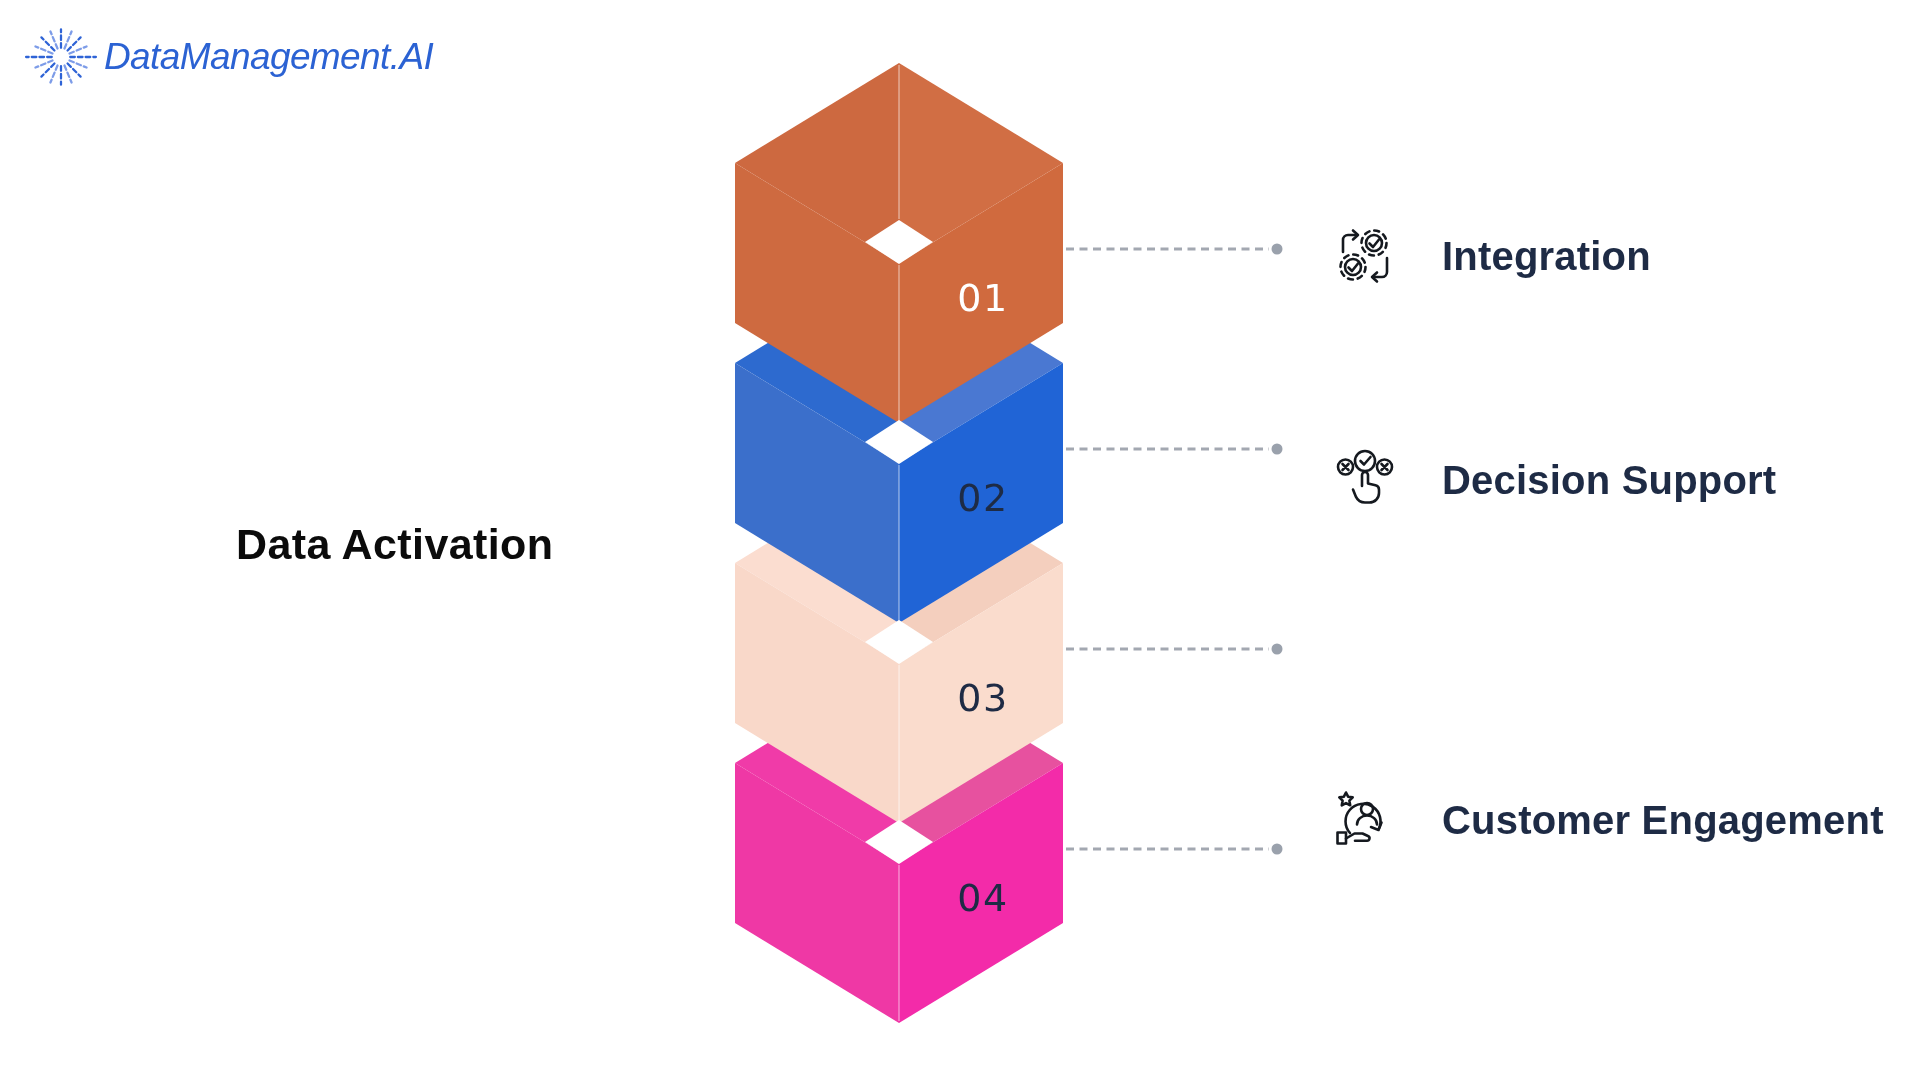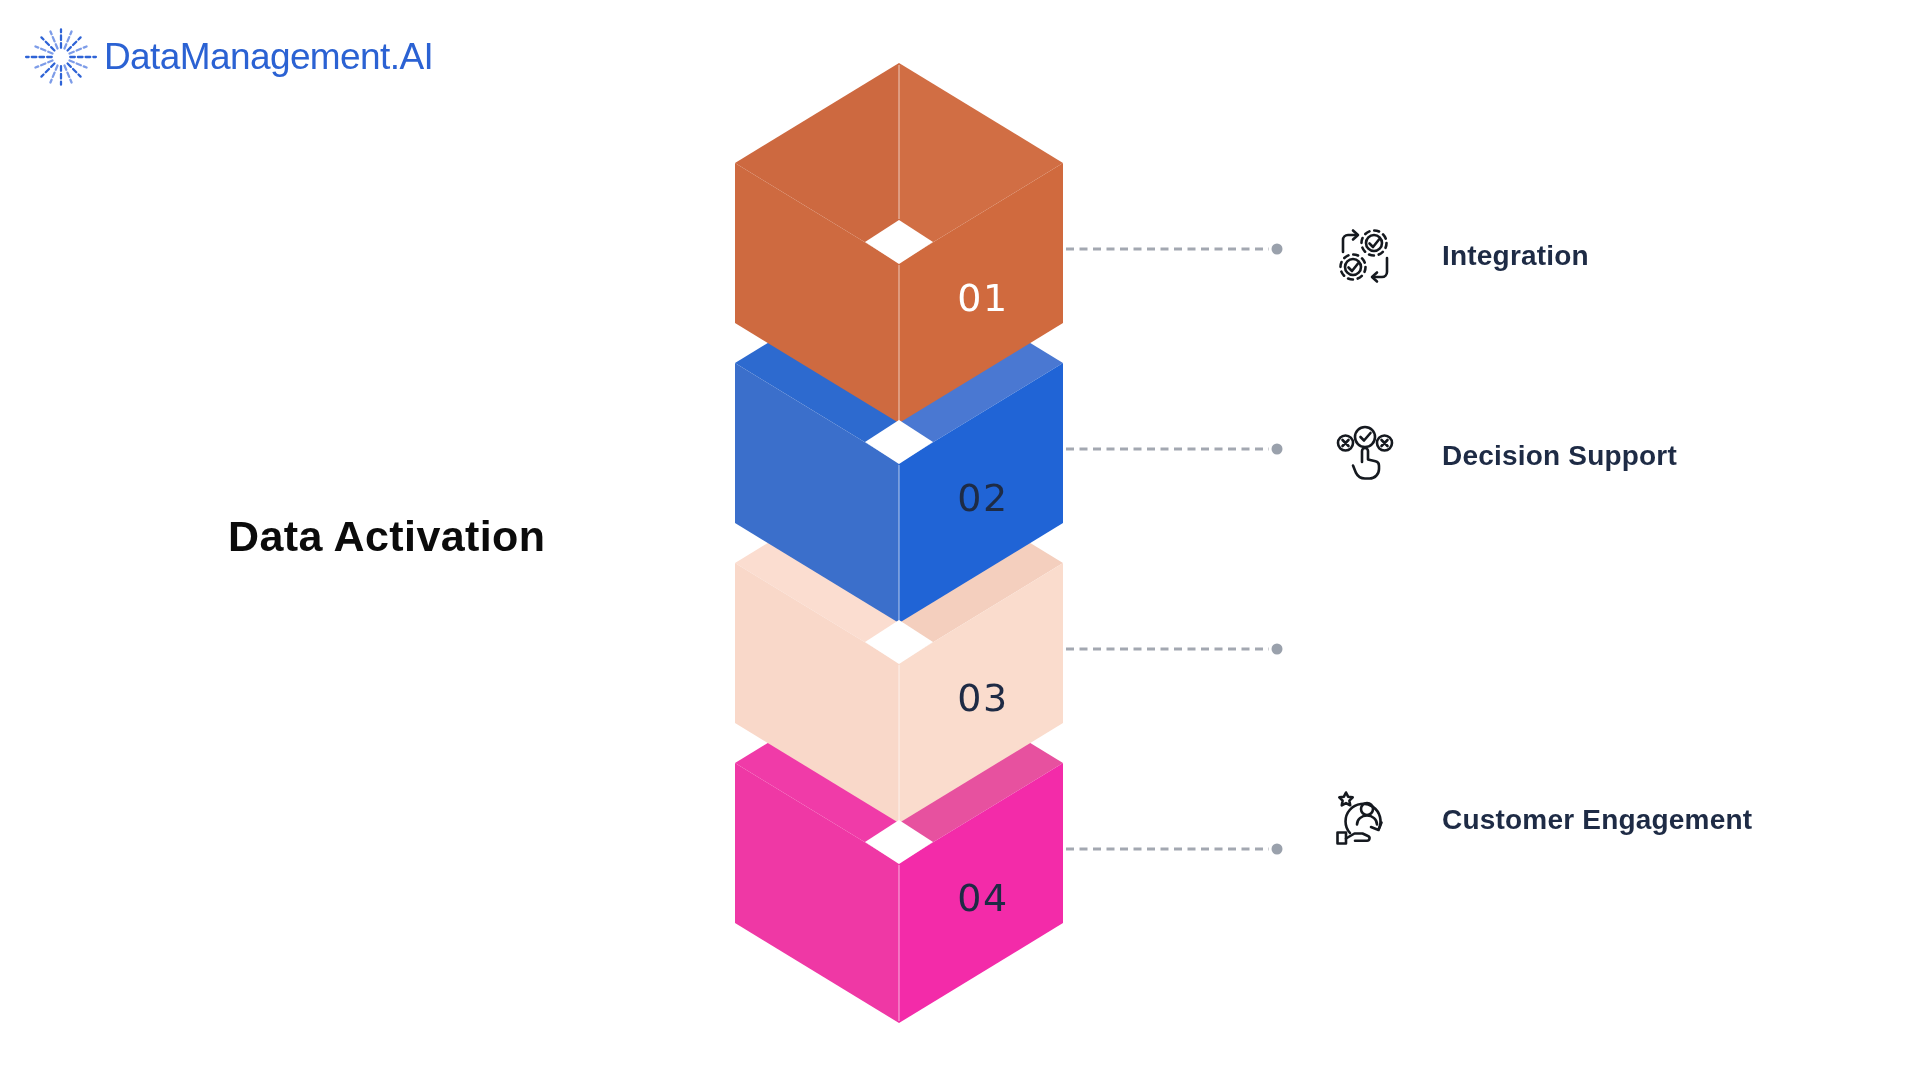--- a/index.html
+++ b/index.html
@@ -5,51 +5,51 @@
   * { box-sizing: border-box; }
   html,body { margin:0; padding:0; }
   body {
     width:1920px; height:1080px; overflow:hidden;
     background:#ffffff;
     font-family:"Liberation Sans", sans-serif;
   }
   .page { position:relative; width:1920px; height:1080px; background:#fff; }
 
   
-  .logo { position:absolute; left:22px; top:18px; display:flex; align-items:center; gap:4px; }
+  .logo { position:absolute; left:22px; top:18px; display:flex; align-items:center; gap:4px;font-style:italic; }
   .logo-burst { width:78px; height:78px; flex:0 0 auto; }
   .logo-text {
     font-size:37px; font-weight:500; color:#2b62d3; letter-spacing:-0.6px;
     font-family:"Liberation Sans", sans-serif;
   }
 
   
   .title {
-    position:absolute; left:228px; top:512px; margin:0;
+    position:absolute; left:228px; top:512px; margin:8px;
     font-size:43px; font-weight:800; color:#0b0b0b; letter-spacing:0.4px;
     font-family:"Liberation Sans", sans-serif;
   }
 
   
   .diagram-svg { position:absolute; left:0; top:0; width:1920px; height:1080px; }
   .ridge { stroke:rgba(255,255,255,0.5); stroke-width:1.3; }
   .box-number {
     font-family:"DejaVu Sans","Liberation Sans",sans-serif;
     font-size:38px; letter-spacing:1.5px;
   }
 
   
   .step-row { position:absolute; left:1333px; display:flex; align-items:center; gap:45px; transform:translateY(-50%); }
   .step-icon { width:64px; height:64px; flex:0 0 auto; }
   .step-icon svg { width:64px; height:64px; display:block; }
   .step-icon path, .step-icon circle, .step-icon rect {
     fill:none; stroke:#15191f; stroke-width:2.6; stroke-linecap:round; stroke-linejoin:round;
   }
   .step-label {
-    font-size:28px; font-weight:700; color:#1e2b45; letter-spacing:0.2px; white-space:nowrap;
+    font-size:40px; font-weight:700; color:#1e2b45; letter-spacing:0.2px; white-space:nowrap;
   }
 </style>
 </head>
 <body>
 
 <div class="page">
 
   <div class="logo">
     <svg class="logo-burst" viewBox="0 0 76 76" stroke-width="2.2" fill="none" stroke-linecap="round">
       <g stroke-dasharray="4.5 3">
@@ -146,21 +146,21 @@
         <path d="M15.5 43.5 l3.5 3.5 6-7.5"></path>
         <path d="M10 28 V16 a5 5 0 0 1 5-5 h9"></path>
         <path d="M20 6.5 l5 4.5 -5 4.5"></path>
         <path d="M54 34 v14 a5 5 0 0 1 -5 5 h-9"></path>
         <path d="M44 48.5 l-5 4.5 5 4.5"></path>
       </svg>
     </span>
     <span class="step-label">Integration</span>
   </div>
 
-  <div class="step-row" style="top:456px">
+  <div class="step-row" style="top:480px">
     <span class="step-icon">
       <svg viewBox="0 0 64 64">
         <circle cx="32" cy="13" r="10"></circle>
         <path d="M27.5 13 l3.5 3.5 6.5-7.5"></path>
         <circle cx="12.5" cy="19" r="7.5"></circle>
         <path d="M9.5 16 l6 6 M15.5 16 l-6 6"></path>
         <circle cx="51.5" cy="19" r="7.5"></circle>
         <path d="M48.5 16 l6 6 M54.5 16 l-6 6"></path>
         <path d="M29 38 V27 a3 3 0 0 1 6 0 v8.5 l7.5 1.8 a4.5 4.5 0 0 1 3.5 4.4 v3.3 a9.5 9.5 0 0 1 -9.5 9.5 h-4.5 a10 10 0 0 1 -9-5.6 l-3-7.4"></path>
       </svg>

